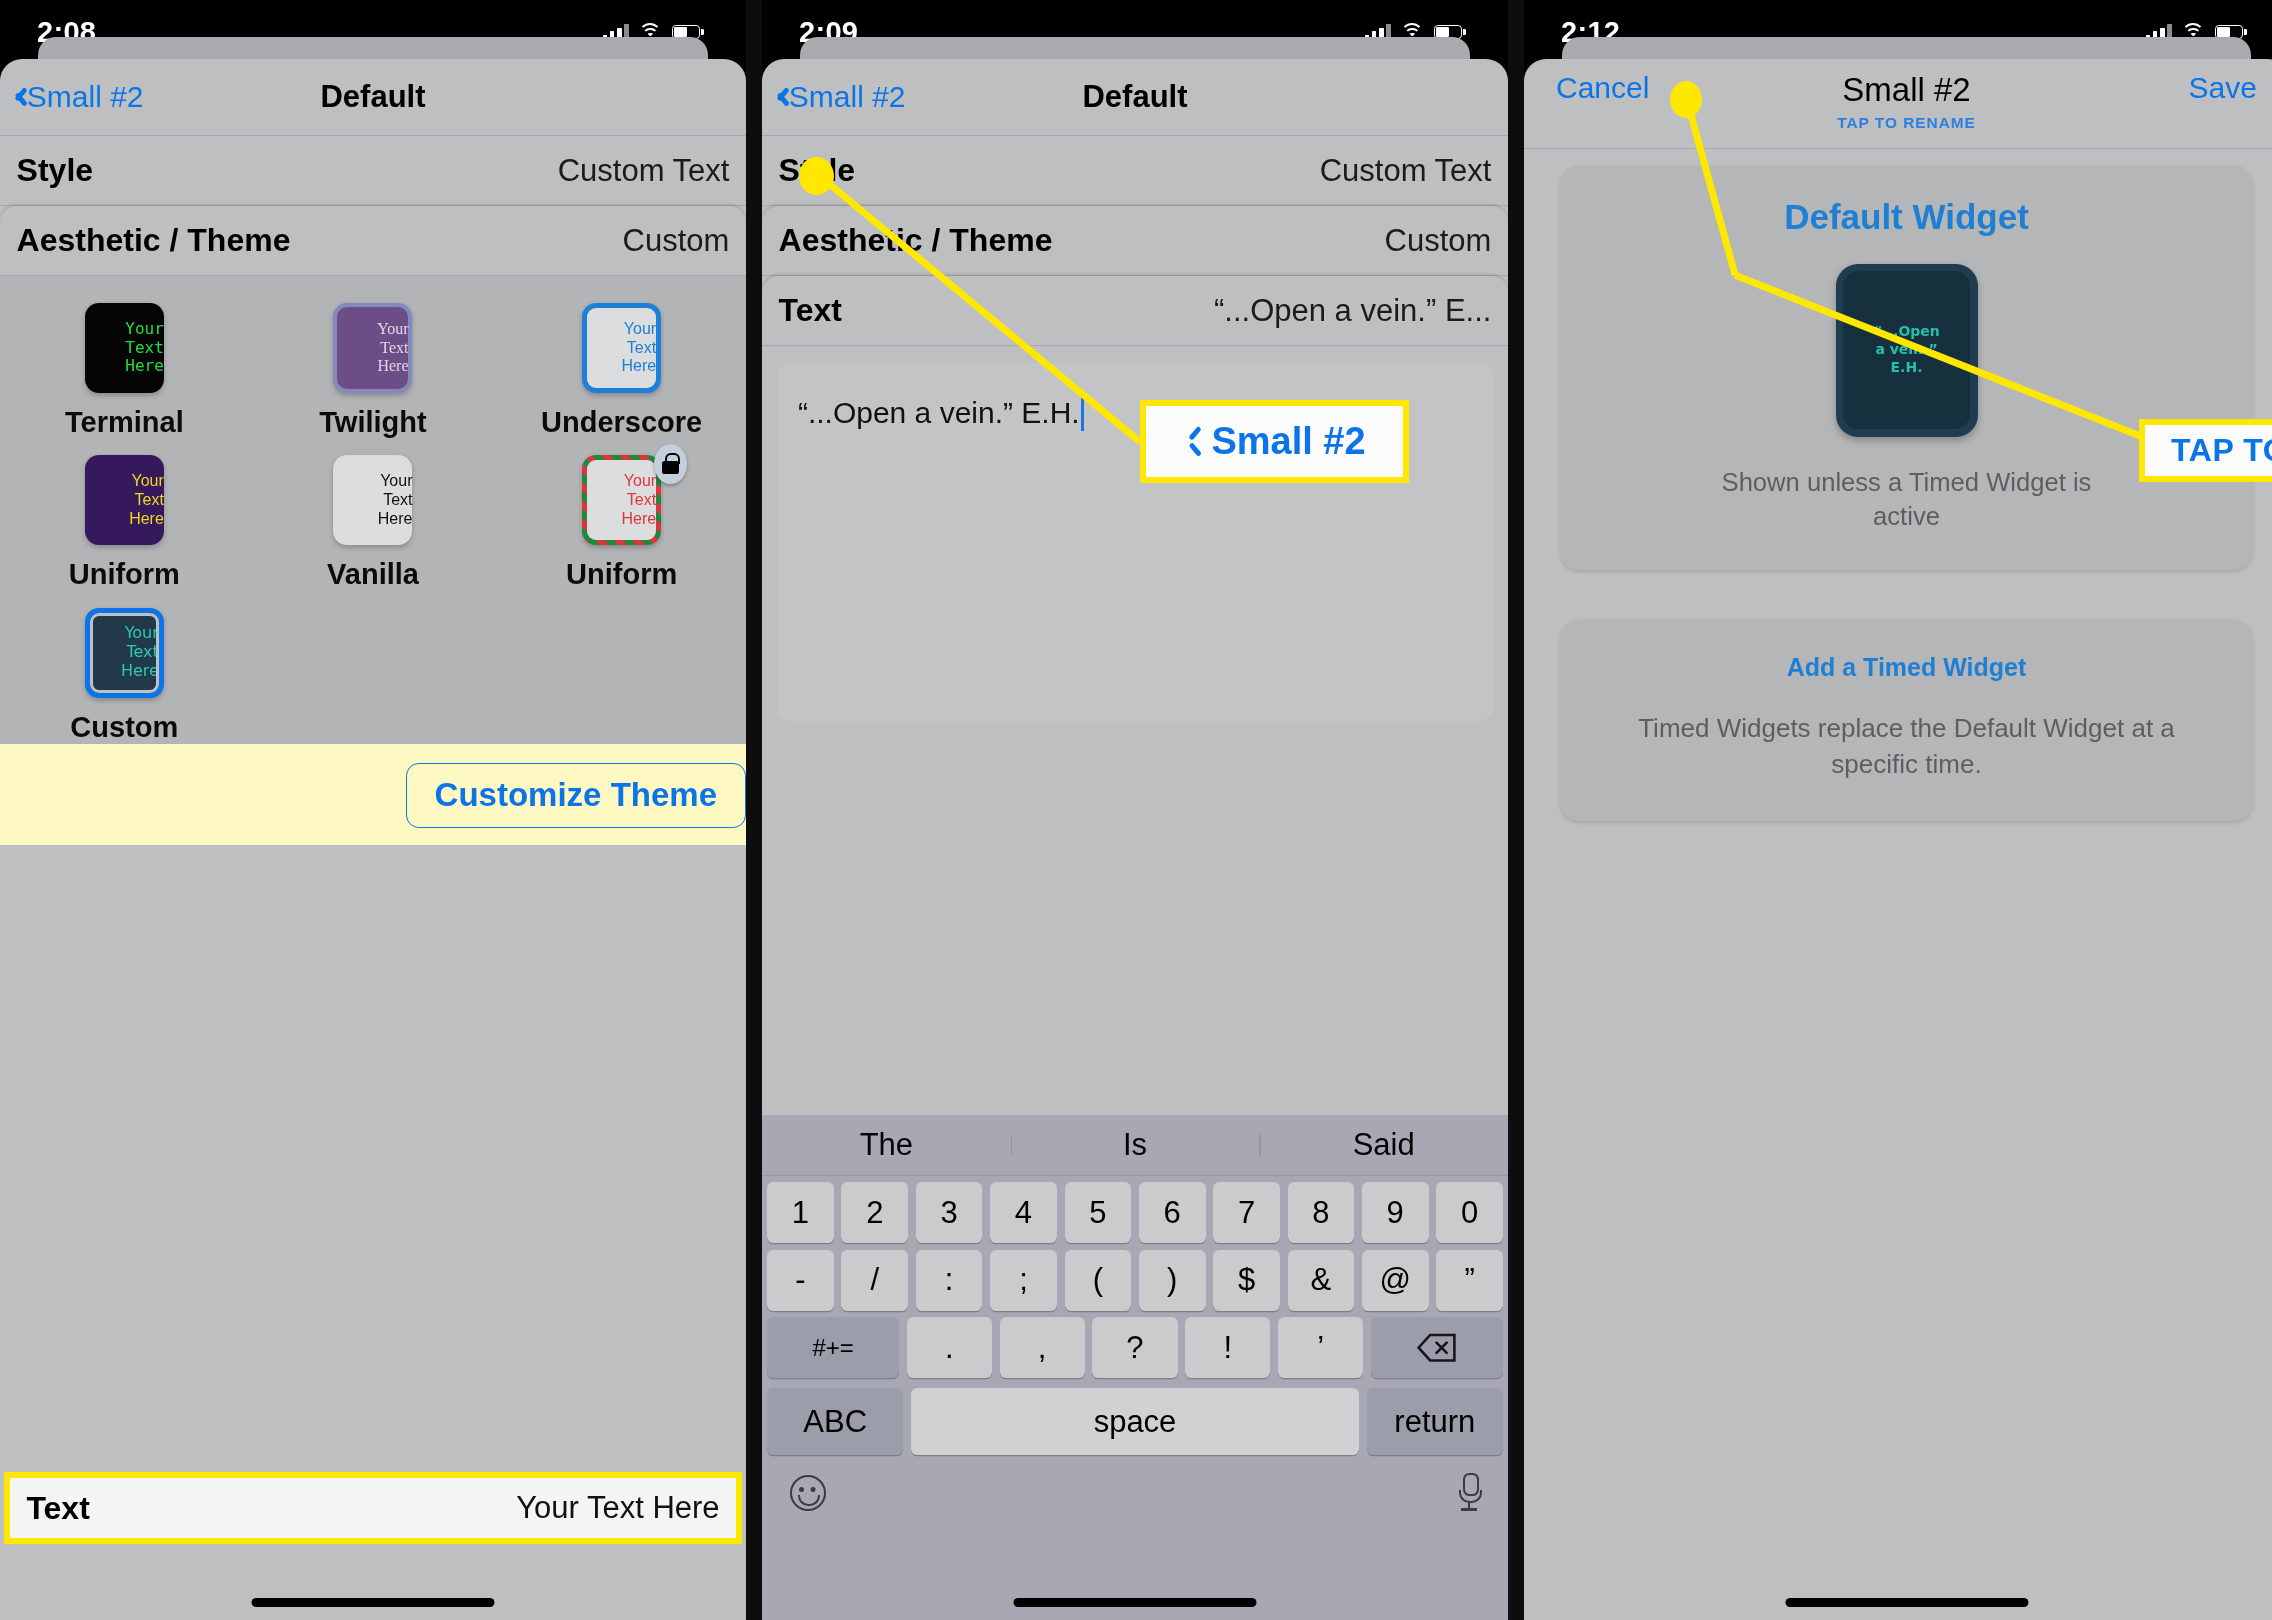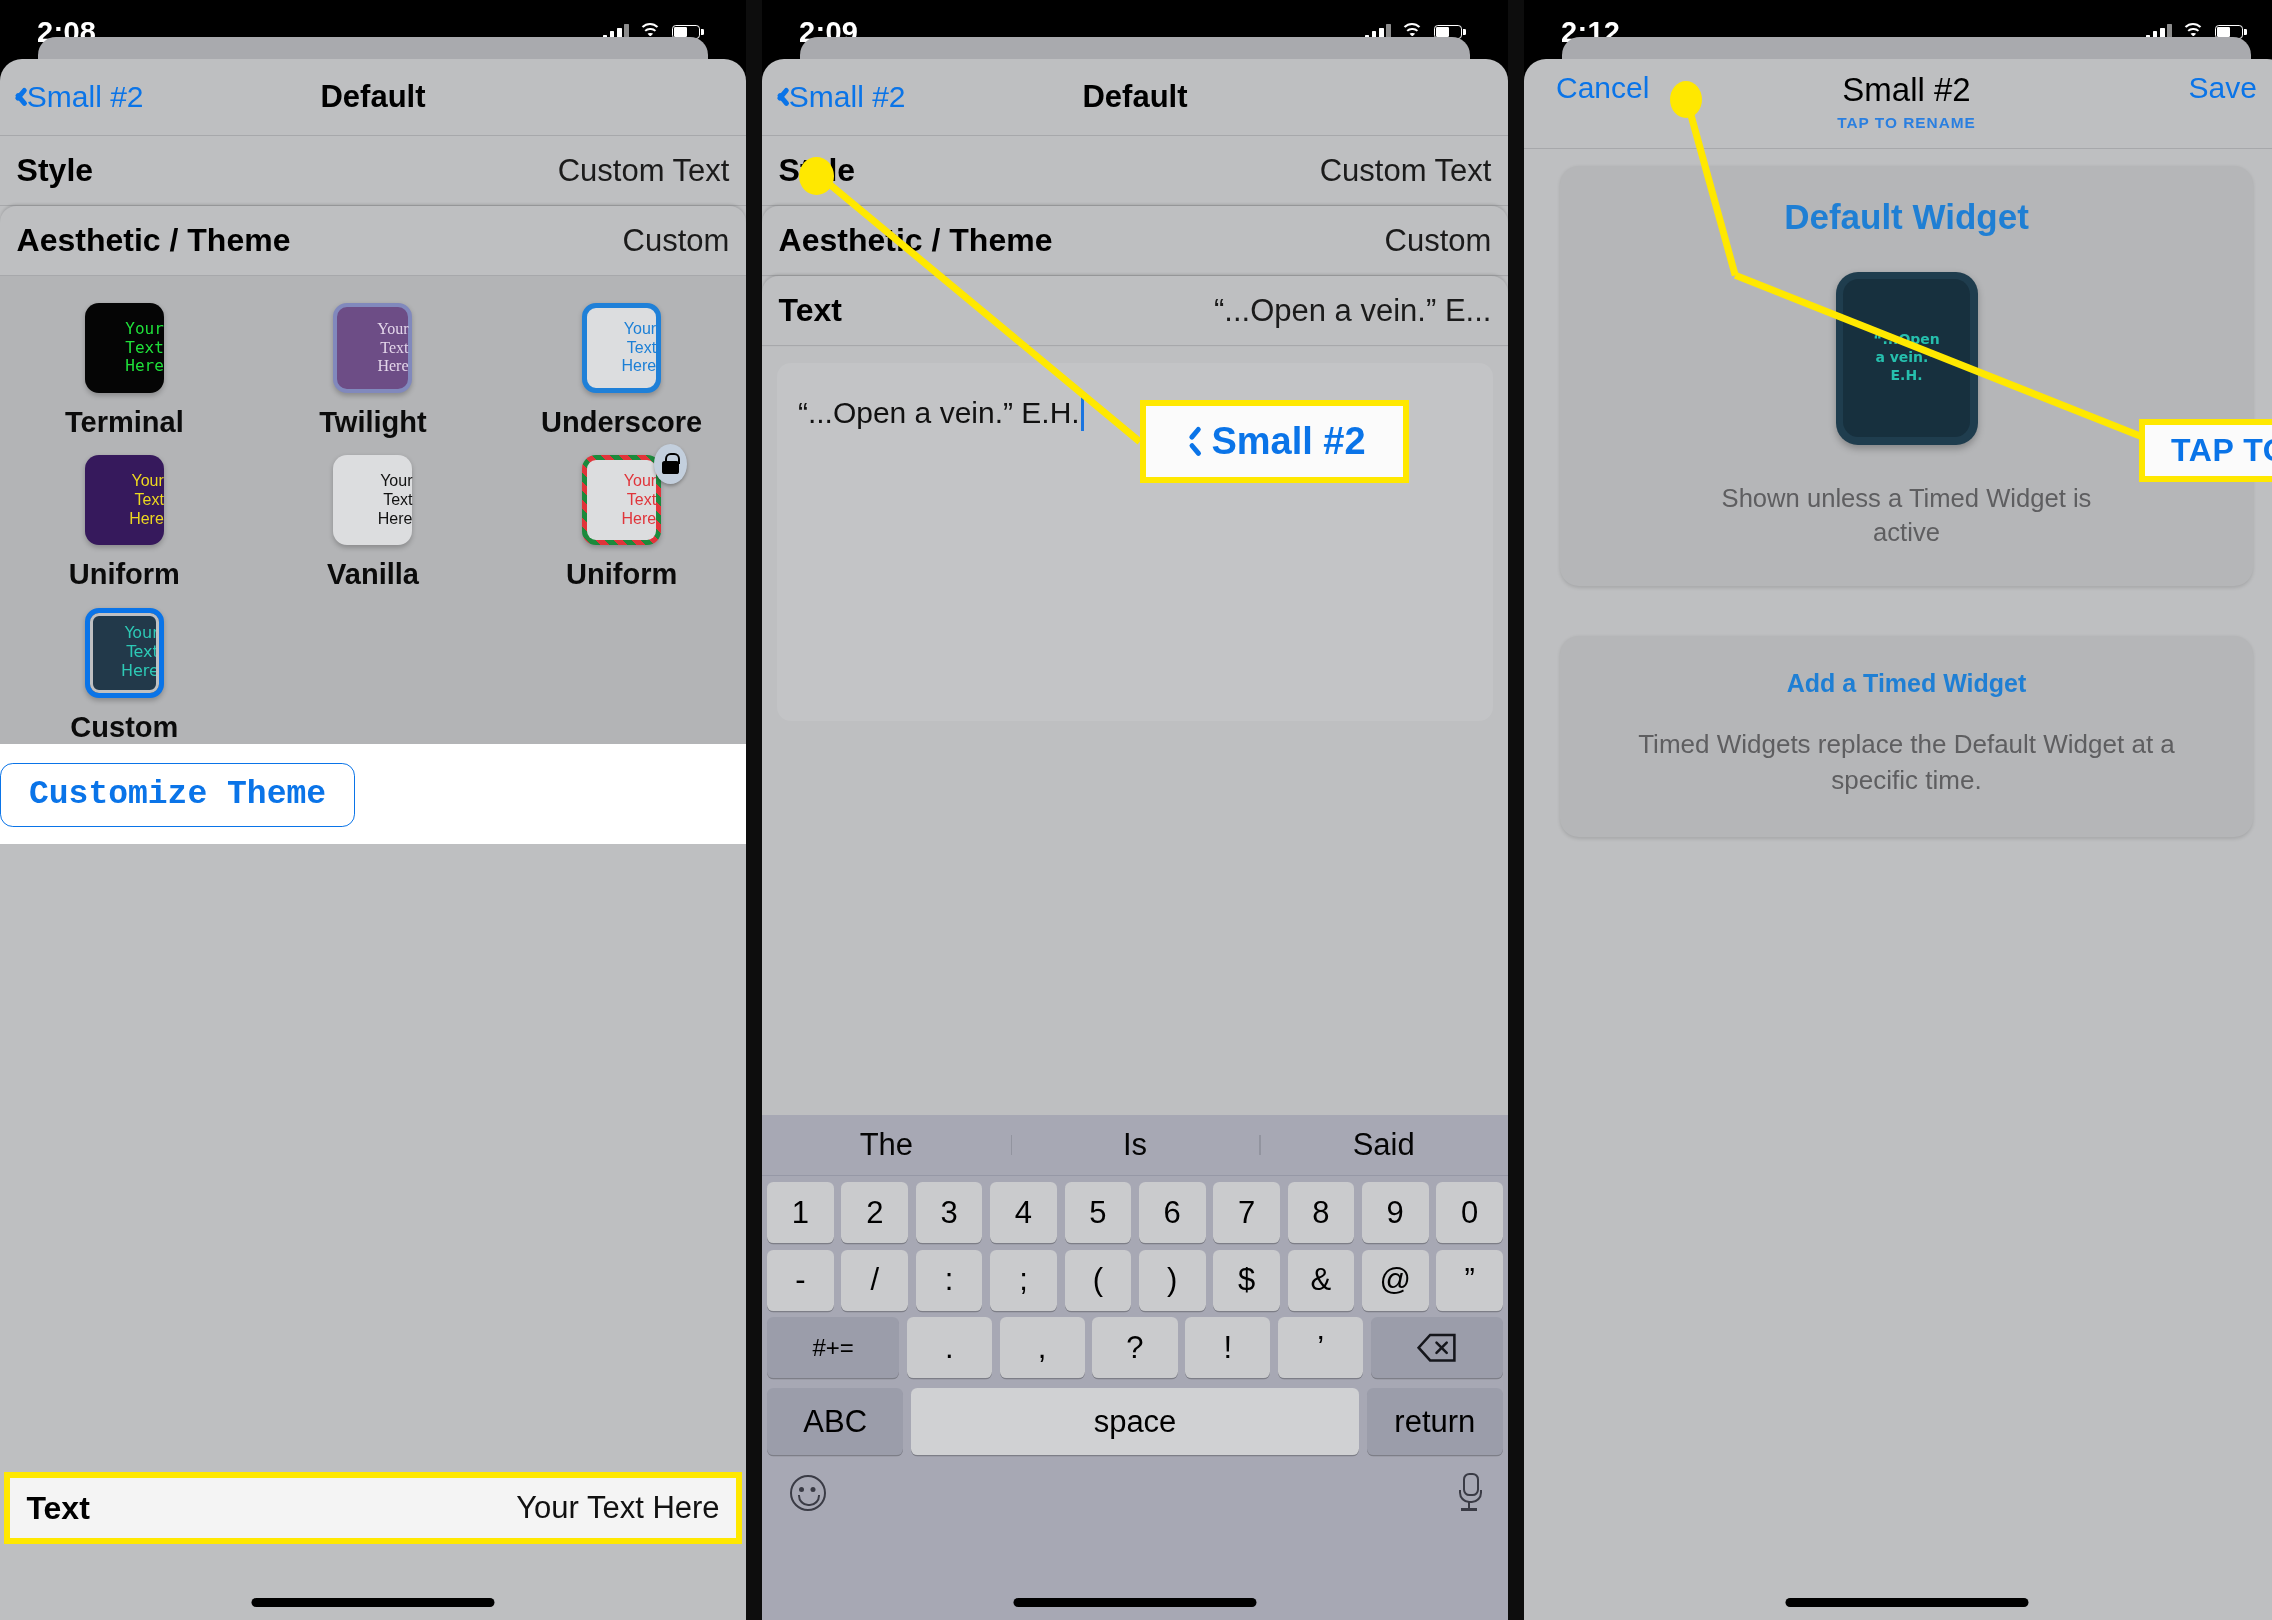--- a/index.html
+++ b/index.html
@@ -128,21 +128,21 @@
   .lockglyph { width: 16.6px; height: 20.5px; position: relative; }
   .lockglyph::before {
     content:''; position:absolute; left:3.2px; top:-0.6px; width:10.2px; height:9px;
     border: 2.6px solid #000; border-bottom: none; border-radius: 5.8px 5.8px 0 0;
   }
   .lockglyph::after {
     content:''; position:absolute; left:0; top:7.7px; width:16.6px; height:12.8px;
     background: #000; border-radius: 2.6px;
   }
 
-  .customize-wrap { background: #ffffff; padding: 19px 0 16.6px; display:flex; justify-content:flex-start;font-family:Liberation Mono, monospace; }
+  .customize-wrap { background: #fef9c3; padding: 19px 0 16.6px; display:flex; justify-content:flex-end; }
   .customize-btn {
     border: 1.9px solid #0a74e8; border-radius: 12.8px;
     padding: 12.8px 28px; color: #0a74e8; font-size: 33px; font-weight: bold;
     background: transparent;
   }
 
   
   .hl-box { position: absolute; border: 6.4px solid #ffe800; background: #f4f4f4; z-index: 40; }
   .callout {
     position: absolute; z-index: 45; background: #fbfbfb;
@@ -205,21 +205,20 @@
   .mic-base { position:absolute; left:3.2px; top:35px; width:15.4px; height:2.6px; background:#3a3b45; }
   .bksp { width: 41px; height: 29.4px; position: relative; }
   .bksp svg { width: 41px; height: 29.4px; }
 
   
   .p3body { padding: 16.6px 36px 0; }
   .widget-card {
     background: #b5b6b8; border-radius: 19px; padding: 31px 0 36px;
     display:flex; flex-direction:column; align-items:center;
     box-shadow: 0 1.3px 3.8px rgba(0,0,0,.12);
-    gap: 8px;
   }
   .widget-card h3 { font-size: 35px; color: #1f7fd4; font-weight: bold; }
   .widget-preview {
     margin-top: 27px; width: 142px; height: 173px; border-radius: 22px;
     background: #1f3d4e; padding: 7.7px;
     box-shadow: 0 3.8px 7.7px rgba(0,0,0,.25);
   }
   .widget-inner {
     width: 100%; height: 100%; border-radius: 15.4px; background: #17303e;
     display:flex; flex-direction:column; align-items:center; justify-content:center;

